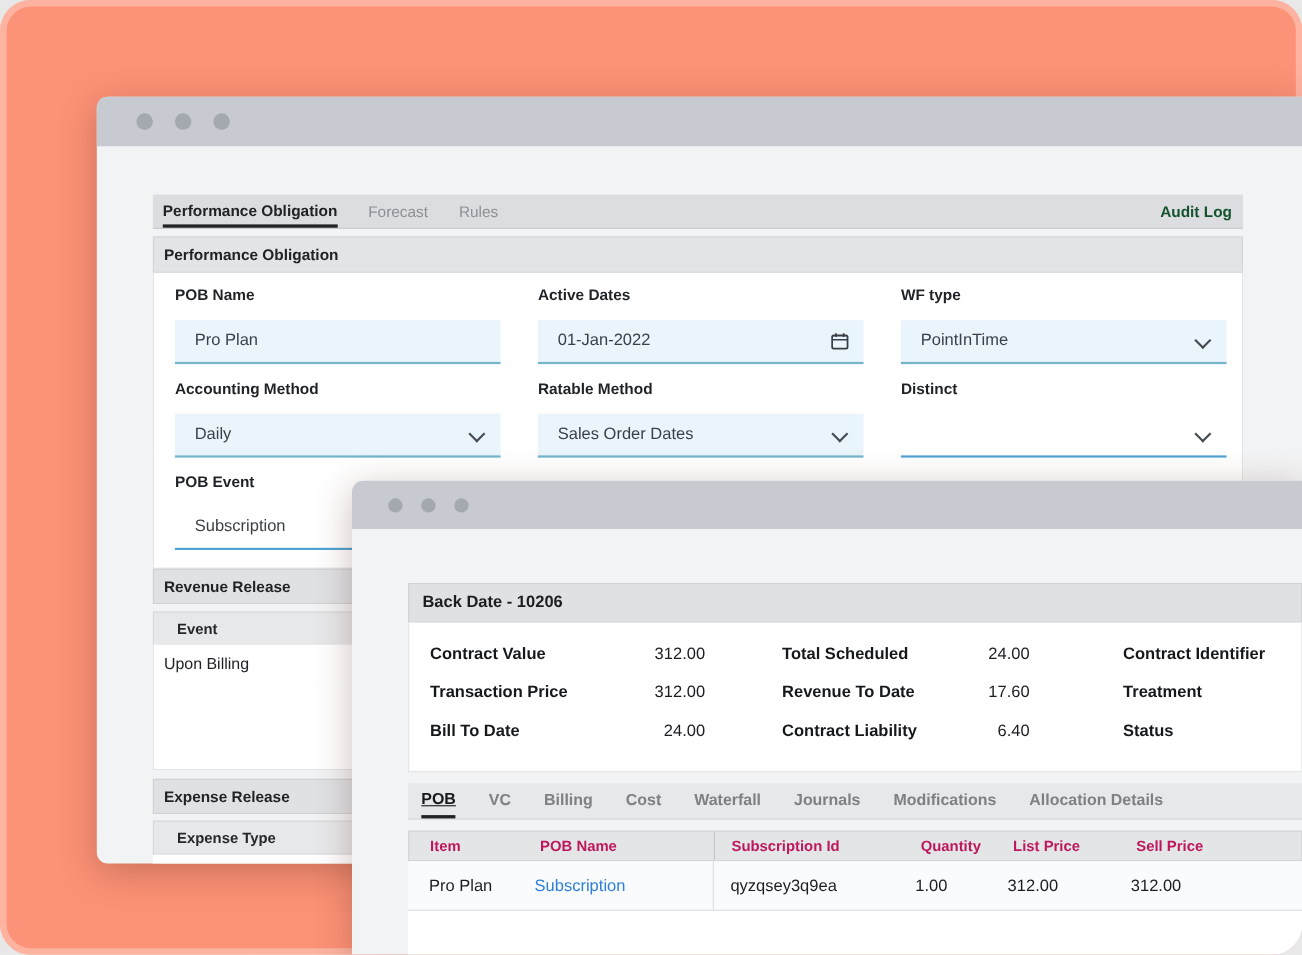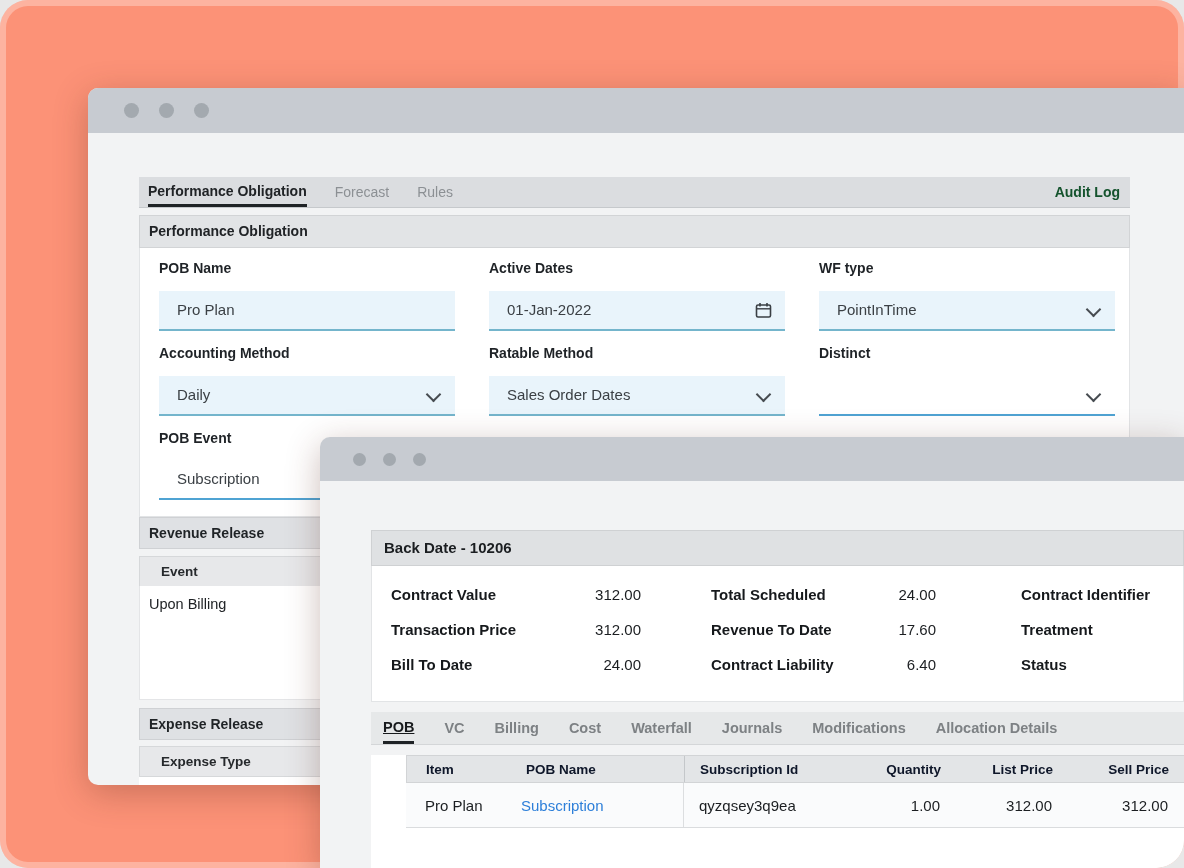--- a/index.html
+++ b/index.html
@@ -31,41 +31,41 @@
   .bar.sec{height:32px;background:#DFE1E4;border:1px solid #CFD1D4;font-weight:700;font-size:14px;color:#1F2326;line-height:30px;padding-left:9px;}
   .bar.sub{height:31px;background:#E7E8EA;border:1px solid #D6D8DA;font-weight:700;font-size:13.5px;color:#26292C;line-height:29px;padding-left:21px;}
   .rowvalue{height:36px;background:#FFFFFF;border-left:1px solid #E4E5E7;border-right:1px solid #E4E5E7;
             font-size:14.5px;color:#202326;line-height:36px;padding-left:9px;box-sizing:border-box;}
   .whiteblock{background:#FFFFFF;border:1px solid #E4E5E7;border-top:none;box-sizing:border-box;}
   
   .w2{left:320px;top:437px;width:864px;height:431px;border-radius:10px 0 0 0;z-index:10;}
   .w2 .titlebar{height:44px;border-radius:10px 0 0 0;padding-left:33px;}
   .w2 .dot{width:13px;height:13px;margin-right:17px;}
   .w2-body{position:relative;width:100%;height:387px;}
-  .abs2{position:absolute;left:51px;width:813px;padding-left:35px;}
+  .abs2{position:absolute;left:51px;width:813px;}
   .backdate{top:49px;height:36px;background:#DFE1E3;border:1px solid #CFD1D3;box-sizing:border-box;
             font-weight:700;font-size:15px;color:#1B1E21;line-height:34px;padding-left:12px;}
   .summary{top:85px;height:136px;background:#FFFFFF;border:1px solid #E2E4E6;border-top:none;box-sizing:border-box;}
   .scol{position:absolute;top:11px;}
   .srow{height:35px;display:flex;justify-content:space-between;align-items:center;font-size:15px;color:#16191C;}
   .slabel{font-weight:700;}
   .svalue{font-weight:400;color:#1B1E21;}
   .tabbar2{top:231px;height:33px;background:#E6E8E9;border-bottom:1px solid #D4D6D8;display:flex;align-items:stretch;gap:30px;padding-left:12px;box-sizing:border-box;font-size:14.5px;}
   .tab2{display:flex;align-items:center;color:#7D8184;font-weight:600;white-space:nowrap;}
   .tab2.active{color:#17191C;font-weight:700;border-bottom:3px solid #1F2326;text-decoration:underline;}
   .tablewrap{top:274px;bottom:0;background:#FFFFFF;}
   .tgrid{display:grid;grid-template-columns:115px 162px 184px 84px 112px 116px 1fr;align-items:center;}
-  .thead{height:28px;background:#E3E5E7;border:1px solid #D2D4D6;box-sizing:border-box;font-weight:700;font-size:13.5px;color:#0f172a;}
+  .thead{height:28px;background:#E3E5E7;border:1px solid #D2D4D6;box-sizing:border-box;font-weight:700;font-size:13.5px;color:#be185d;}
   .thead .hc{padding-left:4px;}
   .thead .hc:first-child{padding-left:19px;}
   .trow{height:44px;background:#FAFBFC;border-bottom:1px solid #DADCDE;font-size:15px;color:#1B1E21;}
   .trow .tc:first-child{padding-left:19px;}
   .coldiv{border-left:1px solid #C4C7CA;padding-left:15px !important;height:100%;display:flex;align-items:center;}
   .trow .coldiv{border-left-color:#DCDEE0;}
-  .num{text-align:right;padding-right:11px;}
+  .num{text-align:left;padding-right:11px;}
   .link{color:#2D7FD9;}
 </style>
 </head>
 <body>
 
 <div class="stage">
 
   <section class="window w1">
     <div class="titlebar">
       <span class="dot"></span>

